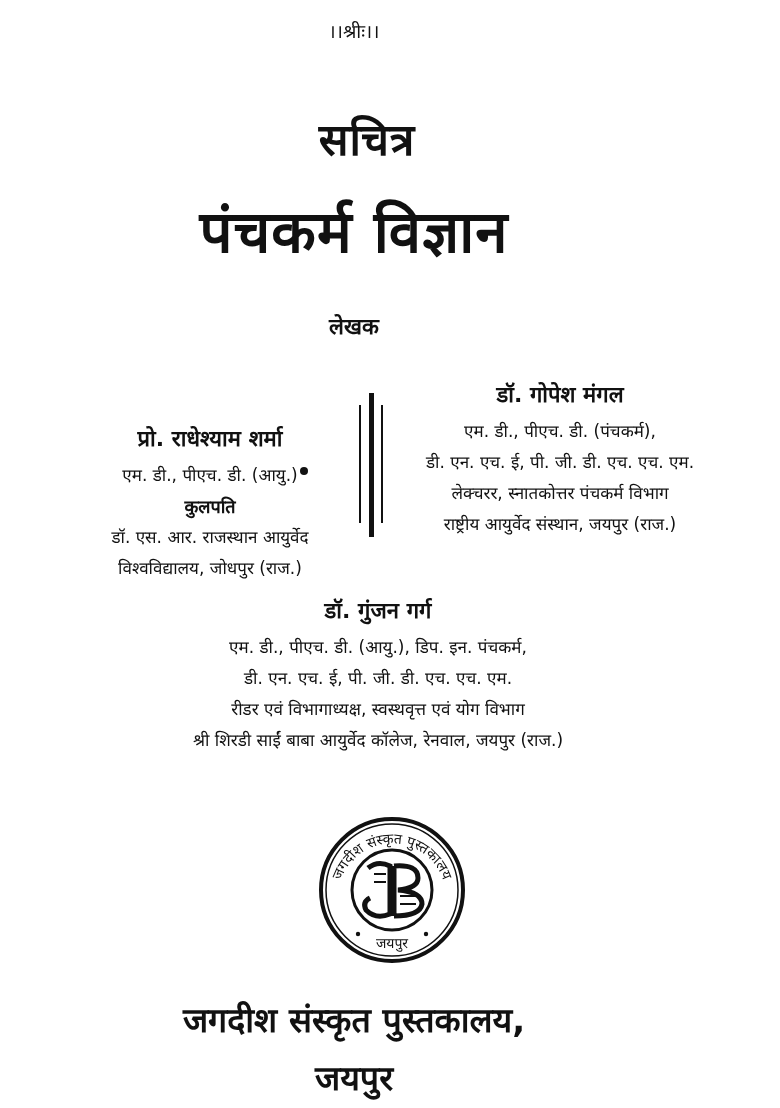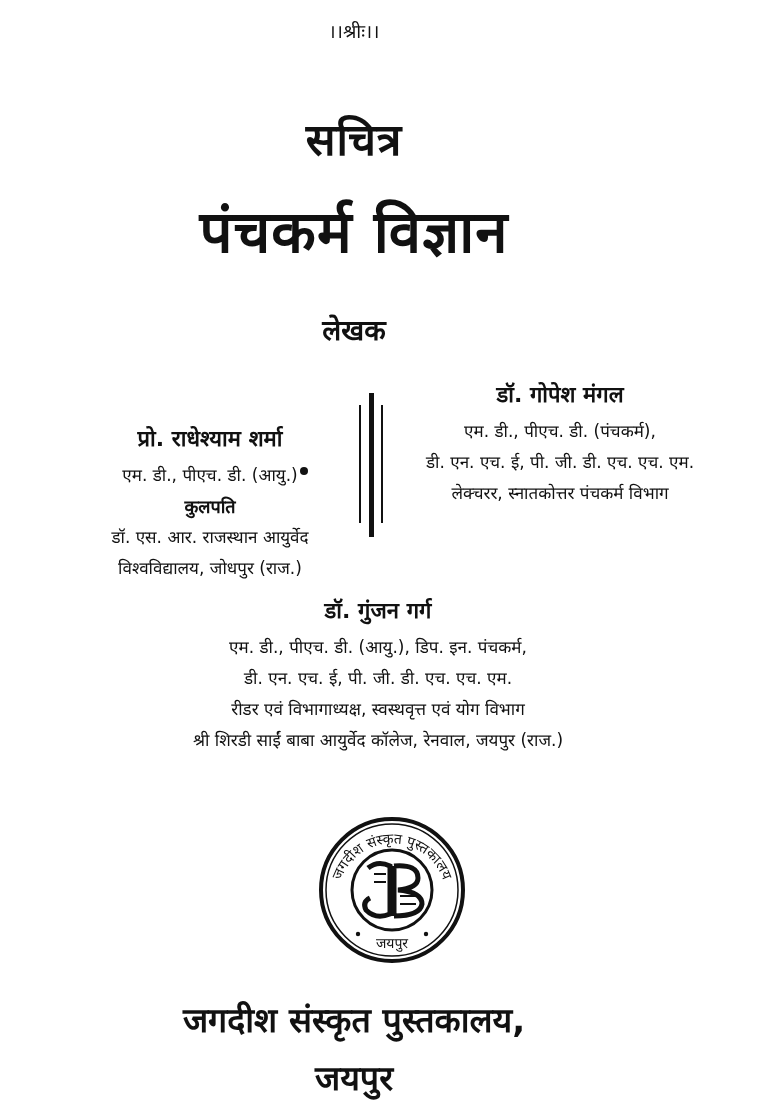--- a/index.html
+++ b/index.html
@@ -1,23 +1,23 @@
 <!DOCTYPE html>
 <html><head>
   <meta charset="utf-8">
   <style>
     html, body { margin: 0; padding: 0; background: #ffffff; }
     body { width: 780px; height: 1108px; position: relative; overflow: hidden;
            font-family: "DejaVu Serif", serif; color: #111111; }
     .abs { position: absolute; white-space: nowrap; }
     .center { left: 0; width: 708px; text-align: center; }
     .invocation { top: 18px; font-size: 19px; font-family: "DejaVu Sans", sans-serif; }
-    .title1 { top: 108px; font-size: 44px; font-weight: 900; font-family: "DejaVu Sans", sans-serif; letter-spacing: 1px; }
+    .title1 { top: 108px; font-size: 44px; font-weight: 900; font-family: "DejaVu Sans", sans-serif; letter-spacing: 1px; padding-left: 13px; }
     .title2 { top: 190px; font-size: 58px; font-weight: 900; font-family: "DejaVu Sans", sans-serif; letter-spacing: 1px; }
-    .lekhak { top: 310px; font-size: 28px; font-weight: 700; font-family: "DejaVu Sans", sans-serif; }
+    .lekhak { top: 310px; font-size: 22px; font-weight: 700; font-family: "DejaVu Sans", sans-serif; }
 
     .col { position: absolute; text-align: center; font-family: "DejaVu Sans", sans-serif; }
     .col-left { left: 60px; width: 300px; top: 380px; margin-top: 44px; }
     .col-right { left: 385px; width: 350px; top: 380px; text-align: center; }
     .author-name { font-size: 22px; font-weight: 700; line-height: 30px; margin-bottom: 6px; }
     .line { font-size: 17px; line-height: 31px; }
     .line.bold { font-weight: 700; font-size: 18px; }
 
     .dot { position: absolute; left: 300px; top: 467px; width: 8px; height: 8px; border-radius: 50%; background: #111; }
 
@@ -54,20 +54,21 @@
 
 <div class="divider div-left"></div>
 <div class="divider div-center"></div>
 <div class="divider div-right"></div>
 
 <div class="col col-right">
   <div class="author-name">डॉ. गोपेश मंगल</div>
   <div class="line">एम. डी., पीएच. डी. (पंचकर्म),</div>
   <div class="line">डी. एन. एच. ई, पी. जी. डी. एच. एच. एम.</div>
   <div class="line">लेक्चरर, स्नातकोत्तर पंचकर्म विभाग</div>
+  <div class="line">राष्ट्रीय आयुर्वेद संस्थान, जयपुर (राज.)</div>
 </div>
 
 <div class="col col-third">
   <div class="author-name">डॉ. गुंजन गर्ग</div>
   <div class="line">एम. डी., पीएच. डी. (आयु.), डिप. इन. पंचकर्म,</div>
   <div class="line">डी. एन. एच. ई, पी. जी. डी. एच. एच. एम.</div>
   <div class="line">रीडर एवं विभागाध्यक्ष, स्वस्थवृत्त एवं योग विभाग</div>
   <div class="line">श्री शिरडी साईं बाबा आयुर्वेद कॉलेज, रेनवाल, जयपुर (राज.)</div>
 </div>
 

